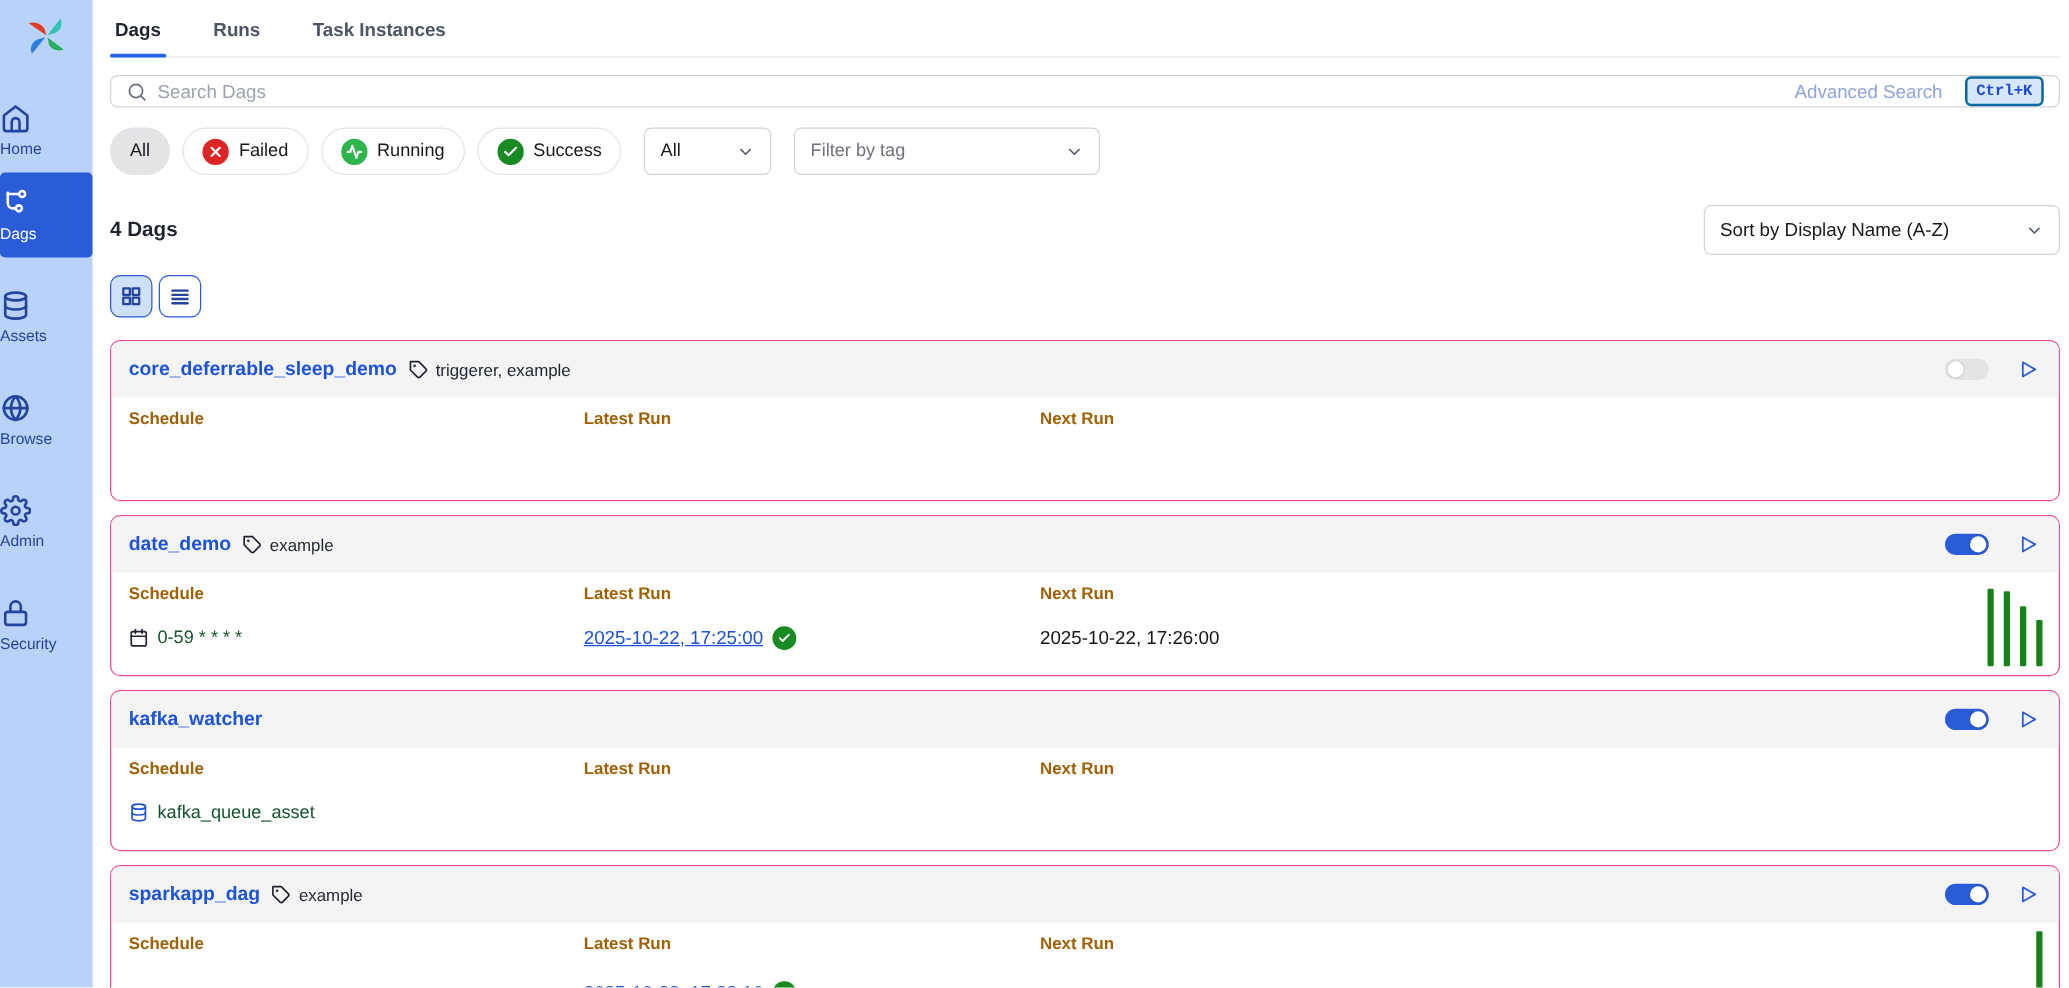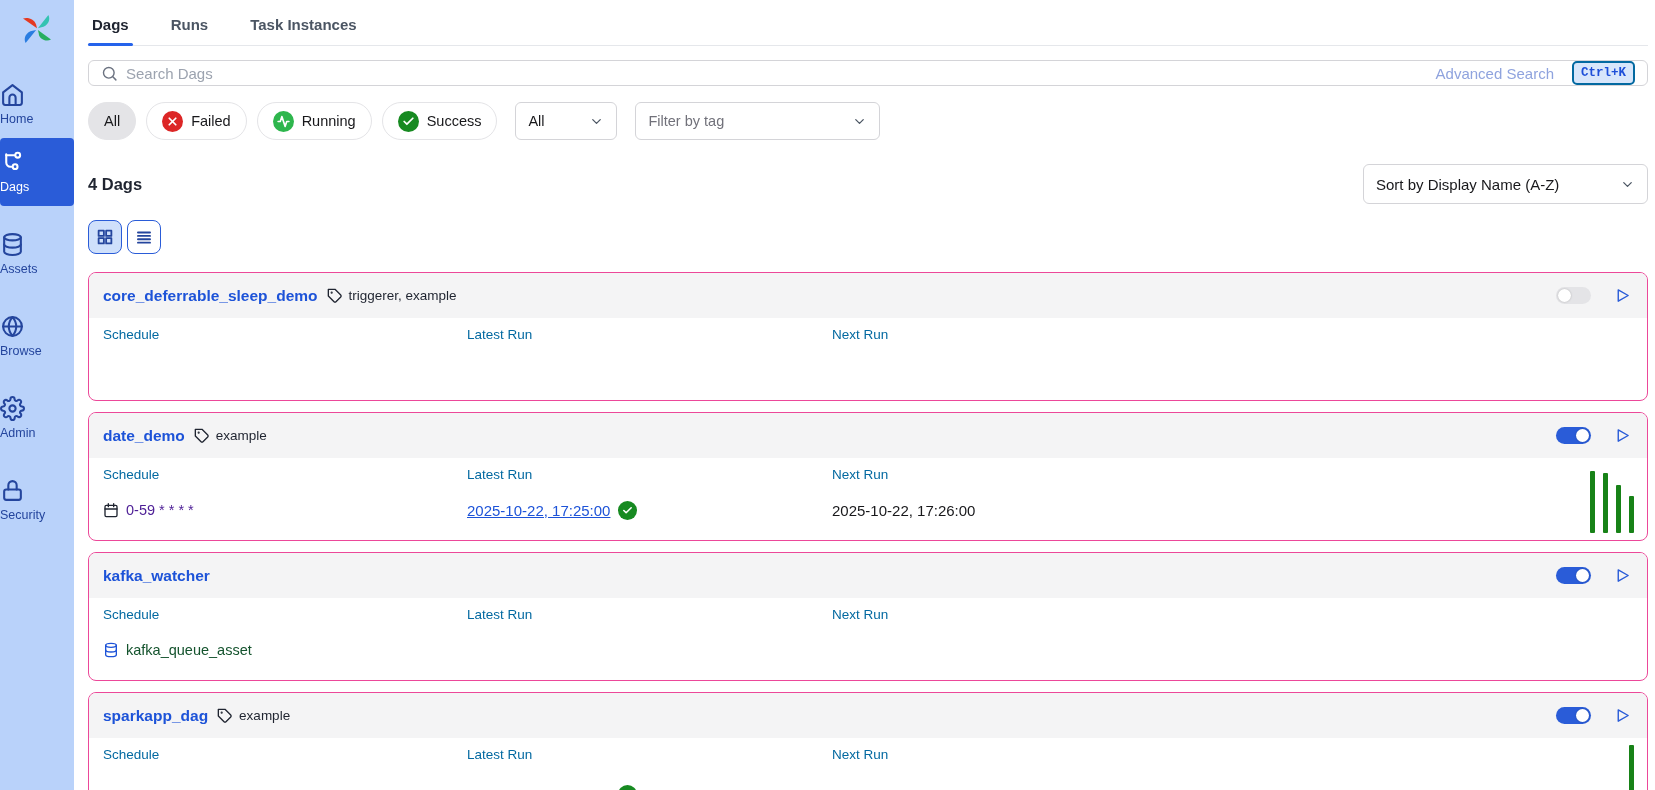--- a/index.html
+++ b/index.html
@@ -56,37 +56,37 @@
   .vt-btn { width:34px; height:34px; border-radius:8px; border:1.5px solid #2a5cd8; background:#fff;
     display:flex; align-items:center; justify-content:center; cursor:pointer; }
   .vt-btn.active { background:#cfe0fb; }
   .vt-btn svg { width:18px; height:18px; stroke:#24459d; }
 
   
   .cards { margin-top:18px; display:flex; flex-direction:column; gap:11px; }
   .card { border:1px solid #ec4899; border-radius:8px; background:#fff; overflow:hidden; }
   .card-head { height:45px; background:#f4f4f5; display:flex; align-items:center; padding:0 14px; gap:9px; }
   .dag-name { font-size:15.5px; font-weight:700; color:#1d53d8; cursor:pointer; }
-  .tag-group { display:flex; align-items:center; gap:6px; }
+  .tag-group { display:flex; align-items:flex-end; gap:6px; }
   .tag-group svg { width:16px; height:16px; stroke:#1f2430; }
   .tag-text { font-size:13.5px; color:#1f2430; }
   .head-right { margin-left:auto; display:flex; align-items:center; gap:20px; }
   .toggle { width:35px; height:17px; border-radius:9999px; background:#e4e4e7; position:relative; cursor:pointer; }
   .toggle .knob { position:absolute; top:2px; left:2px; width:13px; height:13px; border-radius:50%; background:#fff;
     box-shadow:0 0 2px rgba(0,0,0,.25); transition:left .1s; }
   .toggle.on { background:#2a5cd8; }
   .toggle.on .knob { left:20px; }
   .play-btn { width:22px; height:22px; display:flex; align-items:center; justify-content:center; cursor:pointer; }
   .play-btn svg { width:17px; height:17px; stroke:#2a5cd8; fill:none; }
 
   .card-body { position:relative; padding:9px 14px 14px 14px; min-height:82px; }
   .cols { display:grid; grid-template-columns:364px 365px 1fr; }
-  .col-label { font-size:13.5px; font-weight:400; color:#0369a1; }
+  .col-label { font-size:13.5px; font-weight:700; color:#a16207; }
   .vals { display:grid; grid-template-columns:364px 365px 1fr; margin-top:16px; align-items:center; min-height:24px; }
-  .sched-val { display:flex; align-items:center; gap:7px; font-size:14.5px; color:#4c1d95; }
+  .sched-val { display:flex; align-items:center; gap:7px; font-size:14.5px; color:#14532d; }
   .sched-val svg { width:16px; height:16px; stroke:#1f2430; }
   .sched-link { color:#14532d; cursor:pointer; }
   .sched-link svg { stroke:#1d53d8; }
   .run-val { display:flex; align-items:center; gap:8px; font-size:15px; }
   .run-link { color:#1d53d8; cursor:pointer;text-decoration:underline; }
   .next-val { font-size:15px; color:#18181b; }
   .status-badge { width:19px; height:19px; border-radius:50%; background:#178a21; display:flex; align-items:center; justify-content:center; }
   .status-badge svg { width:11px; height:11px; stroke:#fff; }
   .bars { position:absolute; right:13px; bottom:7px; display:flex; align-items:flex-end; gap:8px; }
   .bars .bar { width:5px; background:#178217; border-radius:1px; cursor:pointer; }

